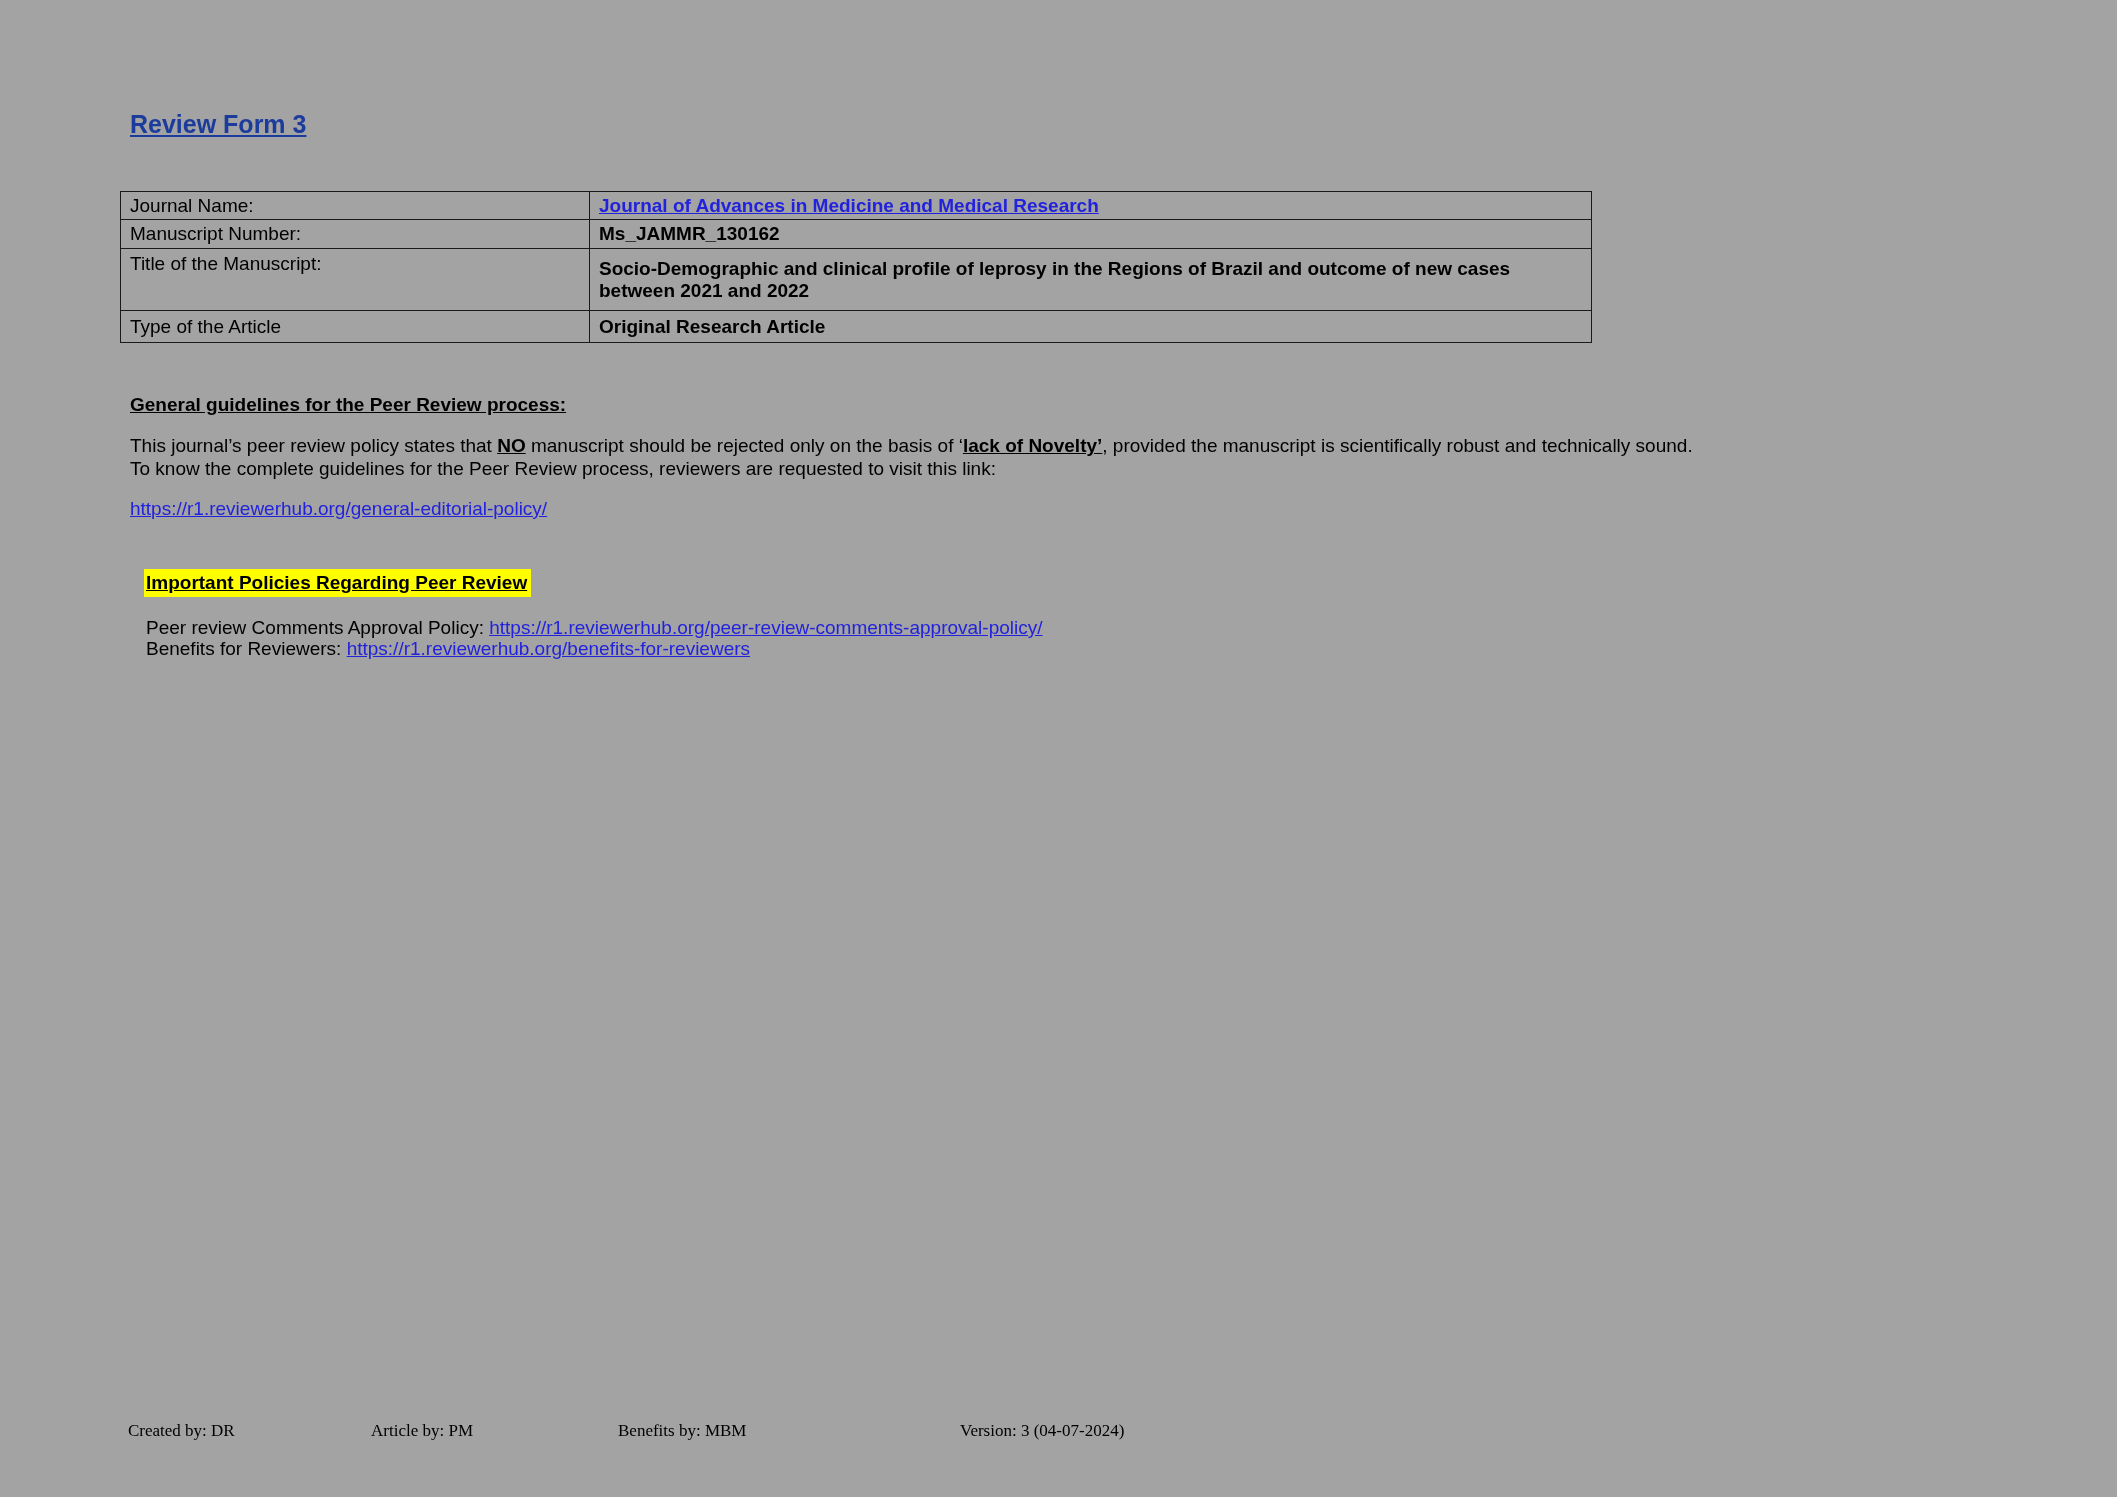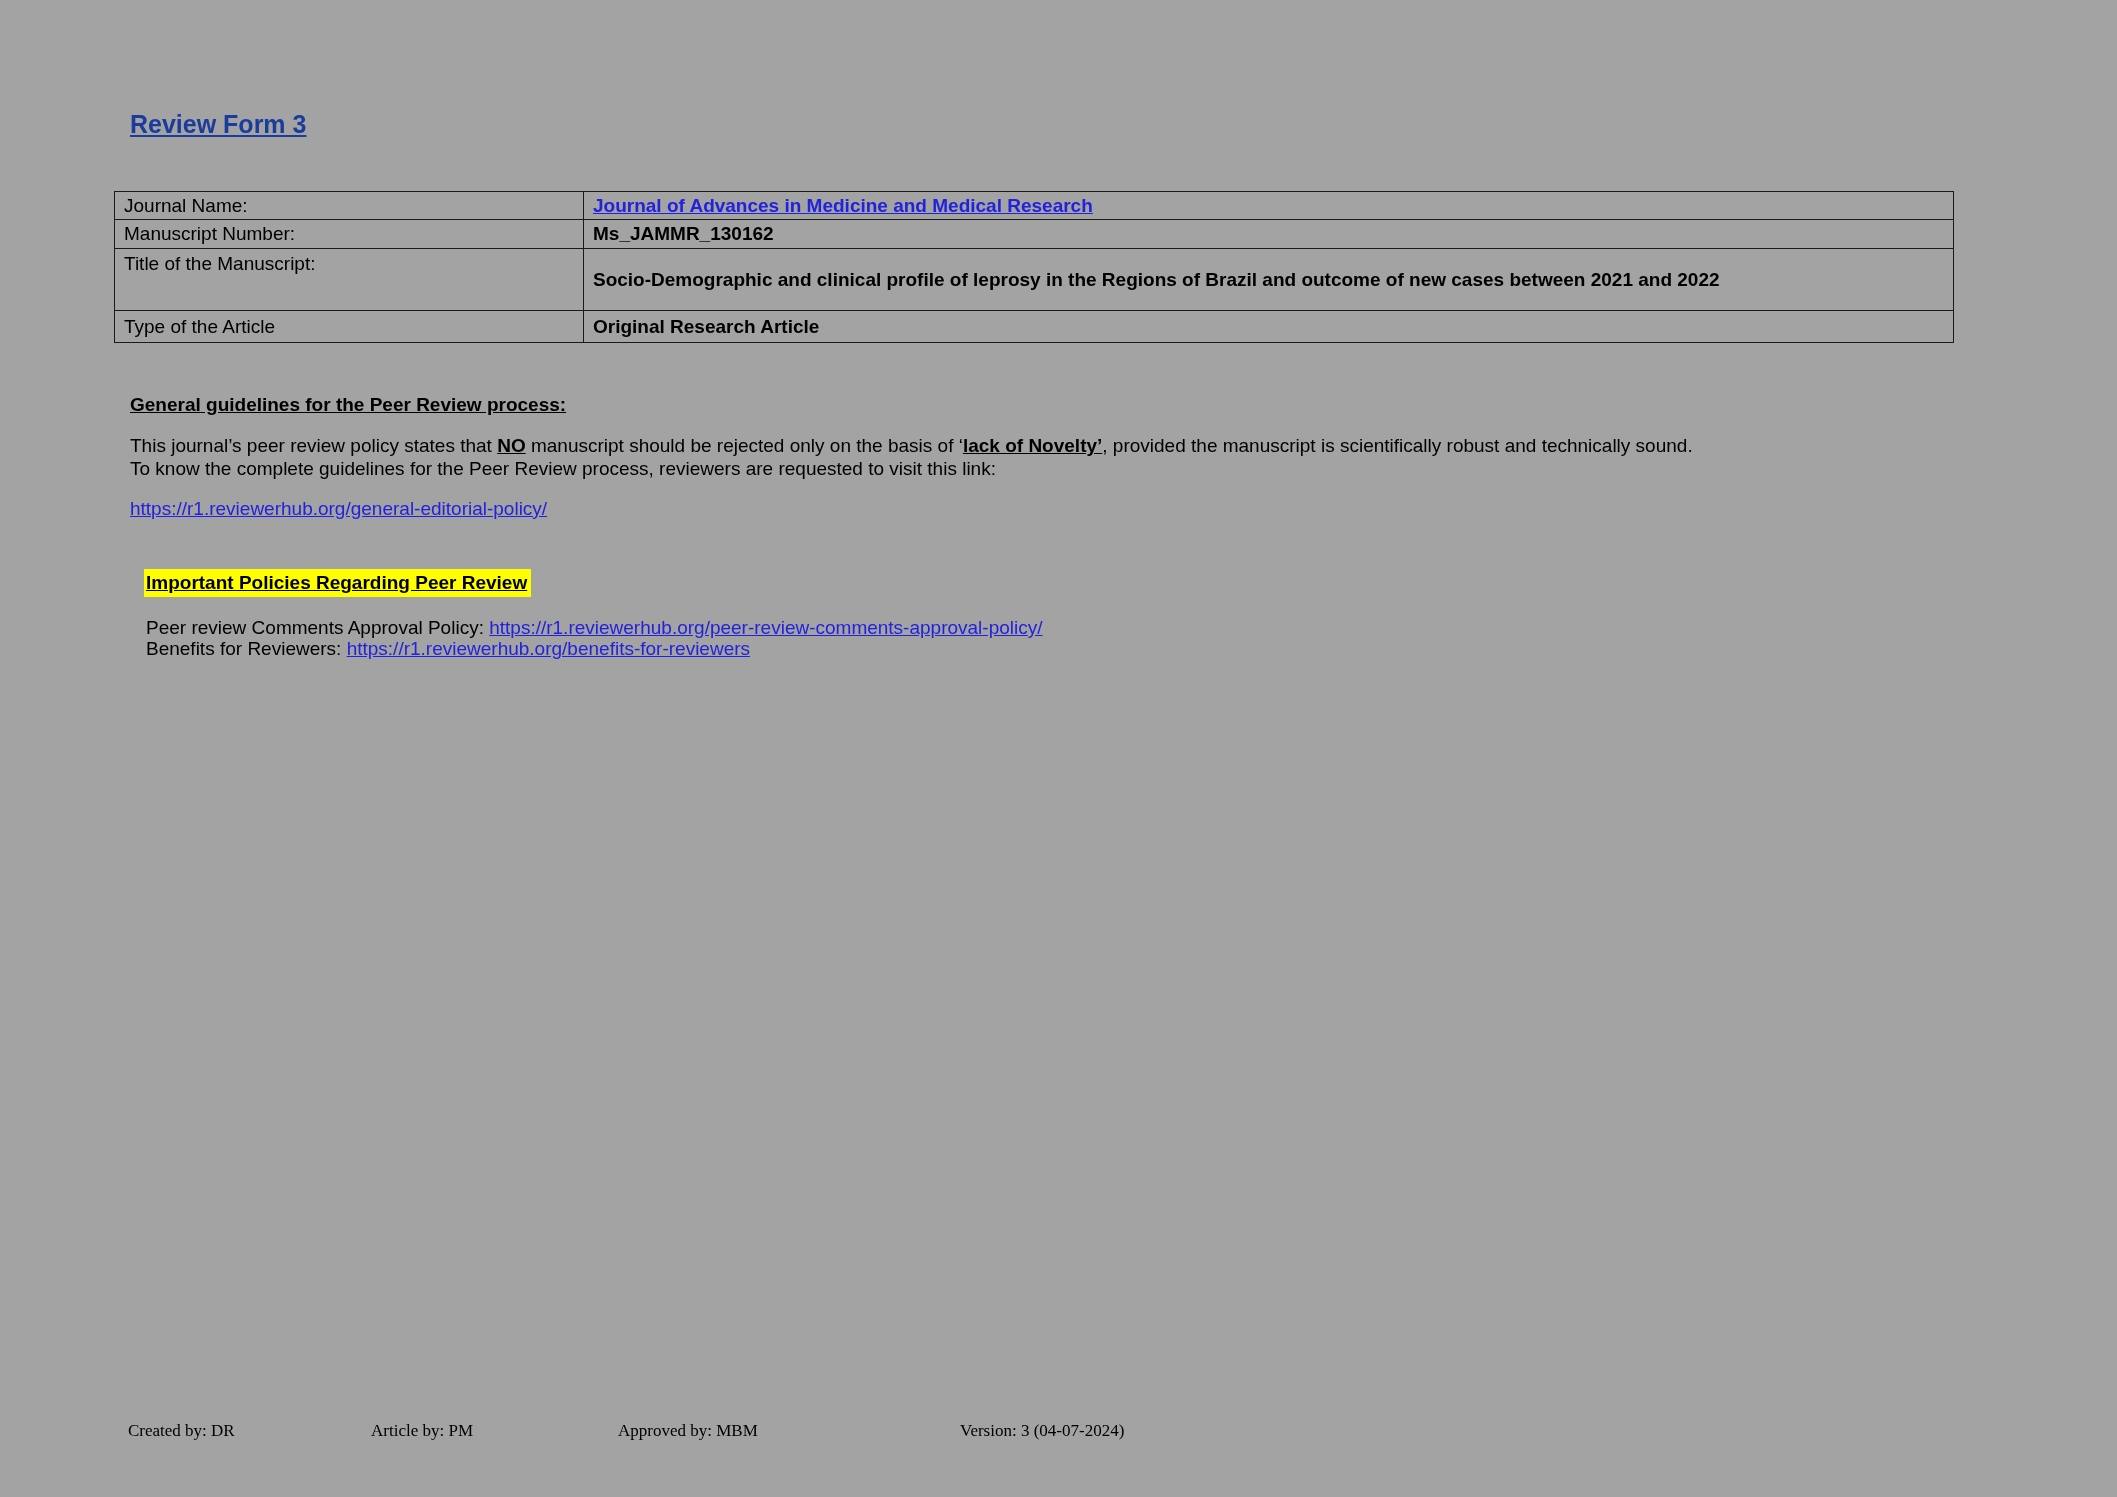--- a/index.html
+++ b/index.html
@@ -21,23 +21,23 @@
     left: 130px;
     top: 110px;
     font-size: 25px;
     font-weight: bold;
     text-decoration: underline;
     color: var(--heading-blue, #1b3c9c);
     margin: 0;
   }
   table.meta {
     position: absolute;
-    left: 114px;
+    left: 120px;
     top: 191px;
-    width: 1840px;
+    width: 1472px;
     border-collapse: collapse;
     table-layout: fixed;
     font-size: 19px;
   }
   table.meta td {
     border: 1.5px solid #1a1a1a;
     padding: 0 0 0 9px;
     vertical-align: middle;
     overflow: hidden;
   }
@@ -156,17 +156,17 @@
     <a class="lnk" href="#">https://r1.reviewerhub.org/general-editorial-policy/</a>
   </p>
 
   <h2 class="highlight-heading"><span class="hl">Important Policies Regarding Peer Review</span></h2>
 
   <p class="policy-links"><span>Peer review Comments Approval Policy: </span><a class="lnk" href="#">https://r1.reviewerhub.org/peer-review-comments-approval-policy/</a><br><span>Benefits for Reviewers: </span><a class="lnk" href="#">https://r1.reviewerhub.org/benefits-for-reviewers</a></p>
 
   <div class="footer">
     <span class="f-created">Created by: DR</span>
     <span class="f-checked">Article by: PM</span>
-    <span class="f-approved">Approved by: MBM</span>
+    <span class="f-approved">Benefits by: MBM</span>
     <span class="f-version">Version: 3 (04-07-2024)</span>
   </div>
 
 </div>
 
 </body></html>

